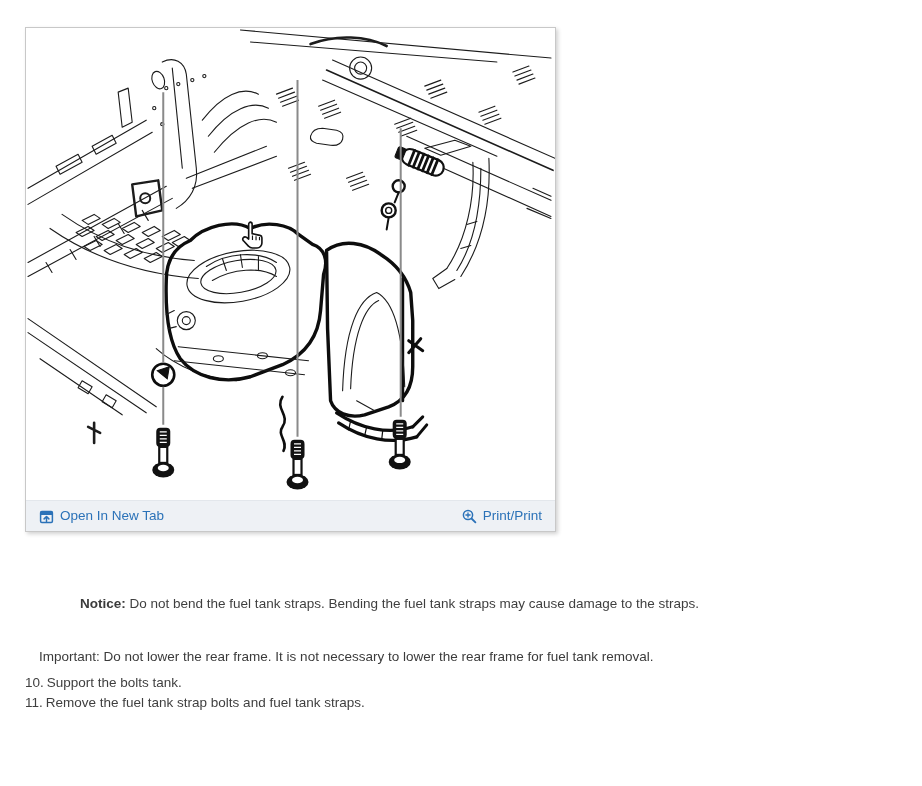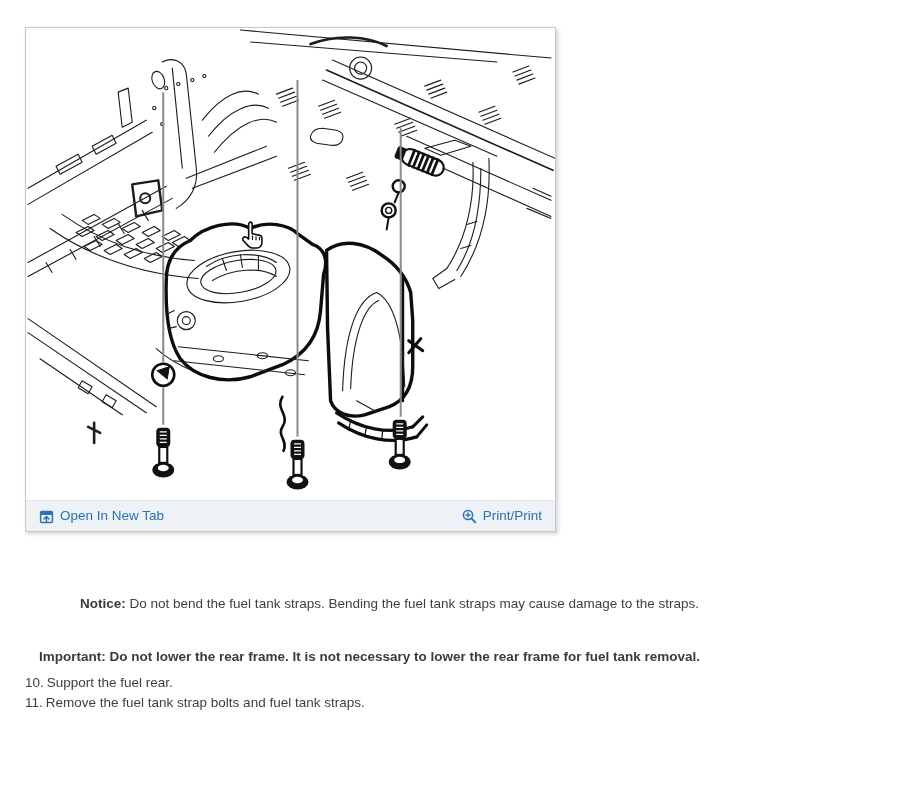--- a/index.html
+++ b/index.html
@@ -21,21 +21,21 @@
     display:flex;align-items:center;justify-content:space-between;padding:0 13px;
   }
   .pf-link{
     display:inline-flex;align-items:center;gap:6px;color:#2b72b8;
     font-size:13.5px;text-decoration:none;cursor:pointer;line-height:1;
   }
   .pf-link svg{display:block;}
   .txt{position:absolute;font-size:13.5px;line-height:20px;white-space:nowrap;}
   .txt b{color:#3b3b3b;}
   .notice-p{left:39px;top:580px;margin-left:41px;}
-  .important-p{left:39px;top:633px;font-weight:bold;color:#3b3b3b;}
+  .important-p{left:39px;top:633px;font-weight:normal;color:#3b3b3b;}
   .steps{position:absolute;left:25px;top:673px;width:880px;font-size:13.5px;line-height:20px;}
   .steps p{margin:0;}
   .step-num{margin-right:3px;}
   .inline-link{color:#2b72b8;cursor:pointer;}
 </style>
 </head>
 <body>
 
 <div class="panel">
   <div class="diagram" title="Exploded line-drawing view of vehicle underbody showing fuel tank, fuel tank straps, and three fuel tank strap bolts indicated by leader lines">
@@ -235,15 +235,15 @@
       <span>Print/Print</span>
     </a>
   </div>
 </div>
 
 <p class="txt notice-p"><b>Notice:</b> <span>Do not bend the fuel tank straps. Bending the fuel tank straps may cause damage to the straps.</span></p>
 
 <p class="txt important-p"><span>Important:</span> <span>Do not lower the rear frame. It is not necessary to lower the rear frame for fuel tank removal.</span></p>
 
 <div class="steps">
-  <p><span class="step-num">10.</span><span>Support the fuel rear.</span></p>
+  <p><span class="step-num">10.</span><span>Support the bolts tank.</span></p>
   <p><span class="step-num">11.</span><span>Remove the fuel tank strap bolts and fuel tank straps.</span></p>
 </div>
 
 </body></html>

